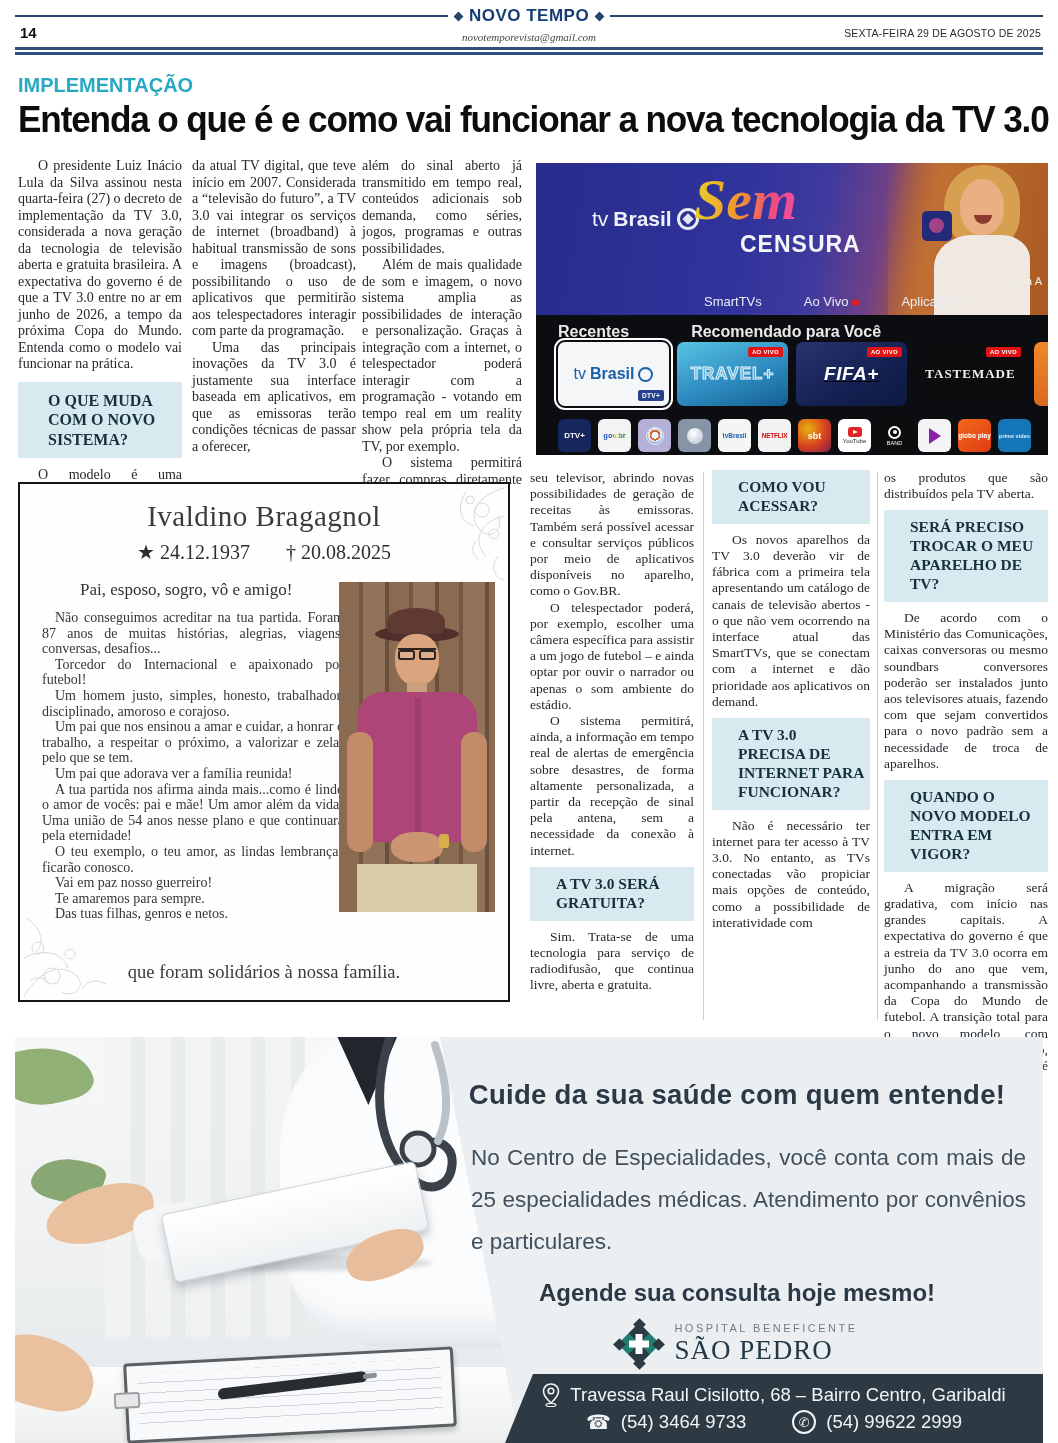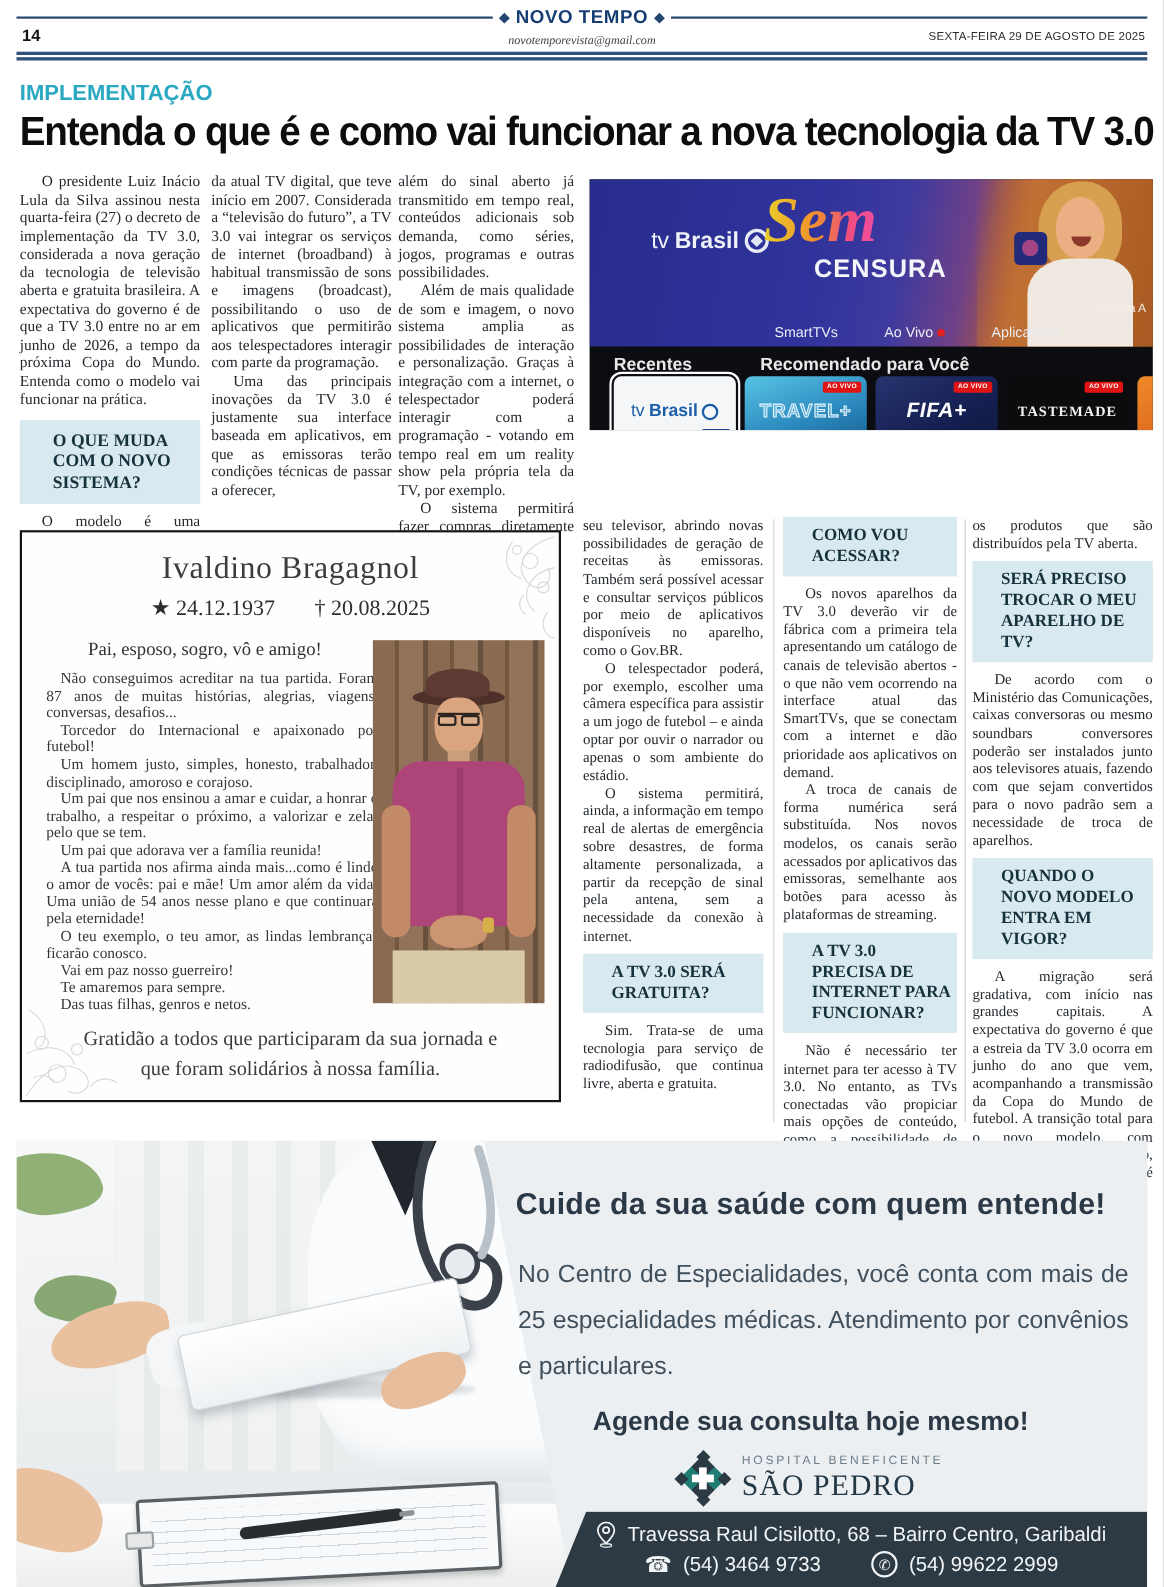--- a/index.html
+++ b/index.html
@@ -30,21 +30,21 @@
   .lowcol { top:470px; }
   .lowcol p { font-size:13.5px; line-height:16.2px; }
   #col4 { left:530px; width:164px; }
   #col5 { left:712px; width:158px; }
   #col6 { left:884px; width:164px; }
   .vrule { position:absolute; top:472px; width:1px; height:548px; background:#cfcfcf; }
   .qbox { background:#d8e9ef; padding:9px 6px 9px 30px; margin:9px 0; font-weight:bold; font-size:16px; line-height:1.22; color:#15313c; }
   .lowcol .qbox { font-size:15.5px; padding:8px 5px 8px 26px; margin:8px 0; }
 
   
-  .tv { position:absolute; left:536px; top:163px; width:512px; height:228px; background:#0b0d11; overflow:hidden; }
+  .tv { position:absolute; left:536px; top:163px; width:512px; height:292px; background:#0b0d11; overflow:hidden; }
   .tv-hero { position:absolute; left:0; top:0; width:100%; height:152px;
     background:linear-gradient(100deg,#282c8c 0%,#30339b 40%,#3f3a9e 55%,#6f4187 66%,#a85640 74%,#c06a2d 82%,#b4622a 100%); }
   .tv-woman { position:absolute; right:0; top:0; width:160px; height:152px; background:linear-gradient(100deg,rgba(40,44,140,0) 0%, rgba(190,105,45,.2) 8%, #c07033 30%, #a85a22 100%); }
   .w-hair { position:absolute; right:28px; top:2px; width:76px; height:84px; background:#d7a050; border-radius:50% 45% 40% 50%; }
   .w-face { position:absolute; right:44px; top:16px; width:44px; height:56px; background:#eab083; border-radius:50% 50% 46% 46%; }
   .w-smile { position:absolute; right:56px; top:52px; width:18px; height:9px; background:#8d3a2c; border-radius:0 0 10px 10px; }
   .w-top { position:absolute; right:18px; top:72px; width:96px; height:80px; background:#efe9e2; border-radius:40% 30% 0 0; }
   .w-mug { position:absolute; right:96px; top:48px; width:30px; height:30px; background:#232a7a; border-radius:5px; }
   .w-mug::after { content:""; position:absolute; left:7px; top:7px; width:15px; height:15px; background:#c24a8a; border-radius:50%; opacity:.8; }
   .tv-promo { position:absolute; right:6px; top:112px; color:#f3eee8; font-family:"Liberation Sans", sans-serif; font-size:11px; }
@@ -61,21 +61,21 @@
   .tv-cards { position:absolute; left:22px; top:179px; display:flex; gap:8px; }
   .card { position:relative; width:111px; height:64px; border-radius:7px; overflow:hidden; }
   .card .badge { position:absolute; top:5px; right:5px; background:#e01414; color:#fff; font-family:"Liberation Sans", sans-serif; font-weight:bold; font-size:6px; padding:2px 4px; border-radius:2px; letter-spacing:.3px; }
   .card1 { background:#f4f6f8; outline:2px solid #fff; outline-offset:2px; display:flex; align-items:center; justify-content:center; }
   .card1 .logo { color:#1c5ea8; font-family:"Liberation Sans", sans-serif; font-size:16px; display:flex; align-items:center; gap:4px; }
   .card1 .logo b { font-weight:bold; }
   .mini-ring { width:15px; height:15px; border:2.5px solid #1c5ea8; border-radius:50%; }
   .card1 .badge { top:auto; bottom:5px; background:#27408f; font-size:6.5px; }
   .card2 { background:linear-gradient(160deg,#58c4e4 0%,#2e8cc0 55%,#145f92 100%); display:flex; align-items:center; justify-content:center; }
   .card2 .logo { font-family:"Liberation Sans", sans-serif; font-weight:bold; font-size:17px; letter-spacing:1px; color:rgba(235,250,255,.25); -webkit-text-stroke:1px #def2fc; }
-  .card3 { background:linear-gradient(150deg,#27346f 0%,#152052 60%,#0e1840 100%); display:flex; align-items:center; justify-content:center; }
+  .card3 { background:linear-gradient(150deg,#27346f 0%,#152052 60%,#0e1840 100%); display:flex; align-items:center; justify-content:center;text-decoration:underline; }
   .card3 .logo { color:#fff; font-family:"Liberation Sans", sans-serif; font-weight:bold; font-style:italic; font-size:19px; letter-spacing:.5px; }
   .card4 { background:#0c0c0e; display:flex; align-items:center; justify-content:center; }
   .card4 .logo { color:#f2f2f2; font-family:"Liberation Serif", serif; font-weight:bold; font-size:13px; letter-spacing:1px; }
   .card5 { width:34px; border-radius:7px 0 0 7px; background:linear-gradient(160deg,#f08a2a,#d9641c); }
   .tv-apps { position:absolute; left:22px; top:256px; display:flex; gap:7px; }
   .tile { width:33px; height:33px; border-radius:6px; display:flex; align-items:center; justify-content:center; text-align:center; font-family:"Liberation Sans", sans-serif; overflow:hidden; }
   .t1 { background:#16275e; color:#fff; font-weight:bold; font-size:8px; }
   .t2 { background:#f3f3f3; font-weight:bold; font-size:7.5px;
         background-color:#f3f3f3; }
   .t2 span { background:linear-gradient(90deg,#1351b4 35%,#f8bb00 55%,#168821 80%); -webkit-background-clip:text; background-clip:text; color:transparent; font-weight:bold; }
@@ -288,21 +288,20 @@
   <div class="col lowcol" id="col4">
     <p>seu televisor, abrindo novas possibilidades de geração de receitas às emissoras. Também será possível acessar e consultar serviços públicos por meio de aplicativos disponíveis no aparelho, como o Gov.BR.</p>
     <p class="ind">O telespectador poderá, por exemplo, escolher uma câmera específica para assistir a um jogo de futebol – e ainda optar por ouvir o narrador ou apenas o som ambiente do estádio.</p>
     <p class="ind">O sistema permitirá, ainda, a informação em tempo real de alertas de emergência sobre desastres, de forma altamente personalizada, a partir da recepção de sinal pela antena, sem a necessidade da conexão à internet.</p>
     <div class="qbox">A TV 3.0 SERÁ GRATUITA?</div>
     <p class="ind">Sim. Trata-se de uma tecnologia para serviço de radiodifusão, que continua livre, aberta e gratuita.</p>
   </div>
   <div class="col lowcol" id="col5">
     <div class="qbox" style="margin-top:0">COMO VOU ACESSAR?</div>
     <p class="ind">Os novos aparelhos da TV 3.0 deverão vir de fábrica com a primeira tela apresentando um catálogo de canais de televisão abertos - o que não vem ocorrendo na interface atual das SmartTVs, que se conectam com a internet e dão prioridade aos aplicativos on demand.</p>
-    <p class="ind">A troca de canais de forma numérica será substituída. Nos novos modelos, os canais serão acessados por aplicativos das emissoras, semelhante aos botões para acesso às plataformas de streaming.</p>
     <div class="qbox">A TV 3.0 PRECISA DE INTERNET PARA FUNCIONAR?</div>
     <p class="ind">Não é necessário ter internet para ter acesso à TV 3.0. No entanto, as TVs conectadas vão propiciar mais opções de conteúdo, como a possibilidade de interatividade com</p>
   </div>
   <div class="col lowcol" id="col6">
     <p>os produtos que são distribuídos pela TV aberta.</p>
     <div class="qbox">SERÁ PRECISO TROCAR O MEU APARELHO DE TV?</div>
     <p class="ind">De acordo com o Ministério das Comunicações, caixas conversoras ou mesmo soundbars conversores poderão ser instalados junto aos televisores atuais, fazendo com que sejam convertidos para o novo padrão sem a necessidade de troca de aparelhos.</p>
     <div class="qbox">QUANDO O NOVO MODELO ENTRA EM VIGOR?</div>
     <p class="ind">A migração será gradativa, com início nas grandes capitais. A expectativa do governo é que a estreia da TV 3.0 ocorra em junho do ano que vem, acompanhando a transmissão da Copa do Mundo de futebol. A transição total para o novo modelo, com cobertura em todo território, poderá ser concluída em até 15 anos.</p>
   </div>
@@ -364,21 +363,20 @@
       <div class="man-neck"></div>
       <div class="man-shirt"></div>
       <div class="man-placket"></div>
       <div class="man-armL"></div>
       <div class="man-armR"></div>
       <div class="man-pants"></div>
       <div class="man-hands"></div>
       <div class="man-watch"></div>
     </div>
     <div class="obit-closing">
-      <div>Gratidão a todos que participaram da sua jornada e</div>
       <div>que foram solidários à nossa família.</div>
     </div>
   </div>
 
   <div class="ad">
     <div class="ad-photo">
       <div class="curtain"></div>
       <div class="plantA"></div>
       <div class="plantB"></div>
       <div class="coat"></div>

